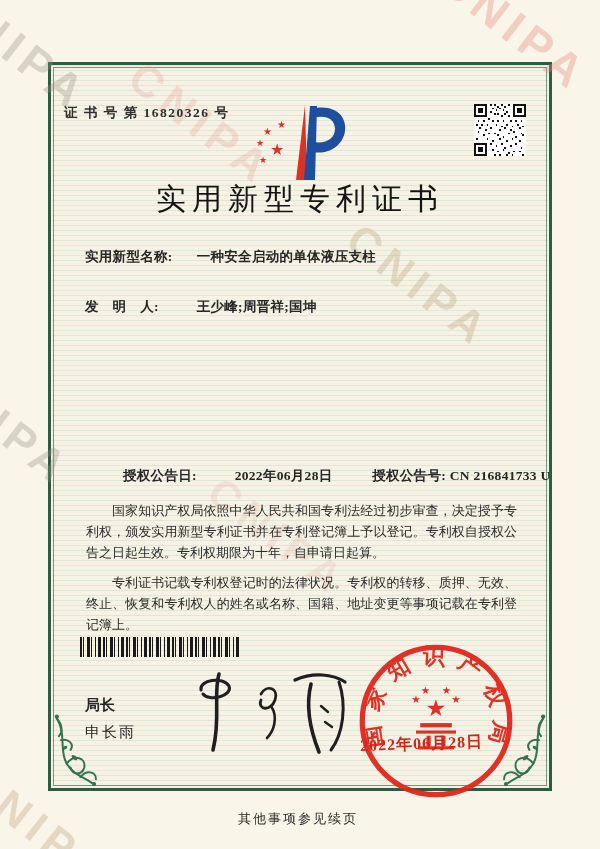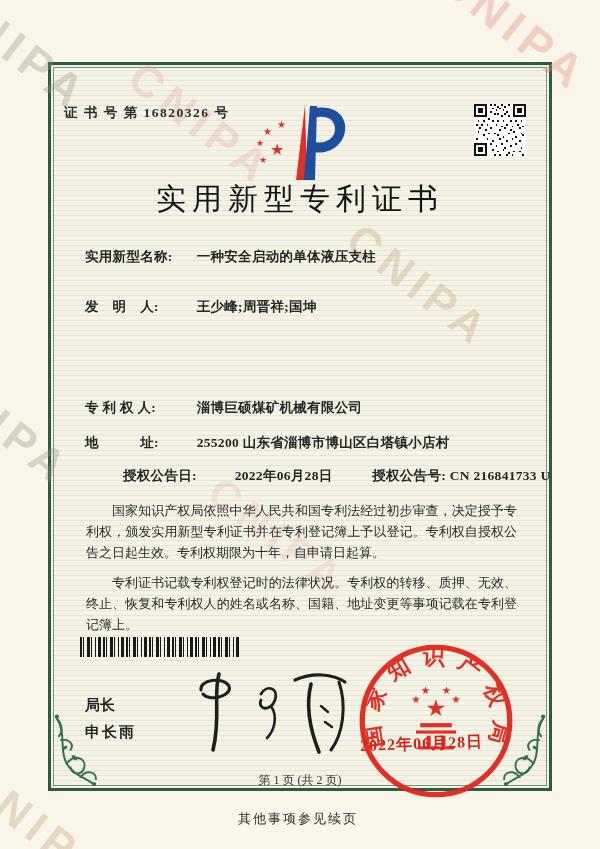--- a/index.html
+++ b/index.html
@@ -42,21 +42,21 @@
   .barcode{left:80px;top:637px;width:160px;height:20px;z-index:3;
     background:repeating-linear-gradient(90deg,
       #1a1a1a 0 2px, rgba(0,0,0,0) 2px 3px,
       #1a1a1a 3px 4px, rgba(0,0,0,0) 4px 7px,
       #1a1a1a 7px 10px, rgba(0,0,0,0) 10px 11px,
       #1a1a1a 11px 12px, rgba(0,0,0,0) 12px 15px,
       #1a1a1a 15px 16px, rgba(0,0,0,0) 16px 18px,
       #1a1a1a 18px 21px, rgba(0,0,0,0) 21px 23px);
   }
   .signer-title{left:85px;top:696px;font-size:15px;font-weight:700;z-index:3;}
-  .signer-name{left:85px;top:723px;font-size:15px;font-weight:700;z-index:3;letter-spacing:2px;}
+  .signer-name{left:85px;top:723px;font-size:15px;font-weight:400;z-index:3;letter-spacing:2px;}
   .page-no{left:0;right:0;top:772px;text-align:center;font-size:12px;z-index:3;color:#333;}
   .footer-note{left:0;right:4px;top:810px;text-align:center;font-size:13px;z-index:3;color:#2b2b2b;letter-spacing:2px;}
   .logo{left:250px;top:100px;width:100px;height:86px;z-index:3;}
   .qr{left:474px;top:104px;width:52px;height:52px;z-index:3;}
   .signature{left:183px;top:660px;width:172px;height:97px;z-index:4;}
   .seal{left:357px;top:642px;width:158px;height:158px;z-index:5;opacity:0.95;}
   .seal-date{left:360px;top:733px;width:170px;z-index:6;
     font-size:16px;font-weight:bold;color:#d4231a;letter-spacing:1px;
     transform:rotate(-2deg);white-space:nowrap;}
   .flourish{width:88px;height:88px;z-index:3;}
@@ -156,28 +156,20 @@
   <div class="abs title">实用新型专利证书</div>
 
   <div class="abs row" style="top:248px;">
     <span class="lbl">实用新型名称:</span>
     <span class="val">一种安全启动的单体液压支柱</span>
   </div>
   <div class="abs row" style="top:298px;">
     <span class="lbl">发　明　人:</span>
     <span class="val">王少峰;周晋祥;国坤</span>
   </div>
-  <div class="abs row" style="top:399px;">
-    <span class="lbl">专 利 权 人:</span>
-    <span class="val">淄博巨硕煤矿机械有限公司</span>
-  </div>
-  <div class="abs row" style="top:434px;">
-    <span class="lbl">地　　　址:</span>
-    <span class="val">255200 山东省淄博市博山区白塔镇小店村</span>
-  </div>
   <div class="abs row" style="top:467px;margin-left:38px;">
     <span class="lbl">授权公告日:</span>
     <span class="val">2022年06月28日</span>
     <span class="lbl2">授权公告号:</span>
     <span class="val">CN 216841733 U</span>
   </div>
 
   <div class="abs paras">
     <p>国家知识产权局依照中华人民共和国专利法经过初步审查，决定授予专利权，颁发实用新型专利证书并在专利登记簿上予以登记。专利权自授权公告之日起生效。专利权期限为十年，自申请日起算。</p>
     <p>专利证书记载专利权登记时的法律状况。专利权的转移、质押、无效、终止、恢复和专利权人的姓名或名称、国籍、地址变更等事项记载在专利登记簿上。</p>
@@ -218,16 +210,15 @@
       <text x="94" y="58" font-size="10" text-anchor="middle">★</text>
       <rect x="60" y="77" width="30" height="4"></rect>
       <rect x="56" y="84" width="38" height="3"></rect>
       <rect x="66" y="89" width="4" height="10"></rect>
       <rect x="80" y="89" width="4" height="10"></rect>
       <rect x="58" y="99" width="34" height="3"></rect>
     </g>
   </svg>
   <div class="abs seal-date">2022年06月28日</div>
 
-  <div class="abs page-no">第 1 页 (共 2 页)</div>
   <div class="abs footer-note">其他事项参见续页</div>
 
 </div>
 
 </body></html>

